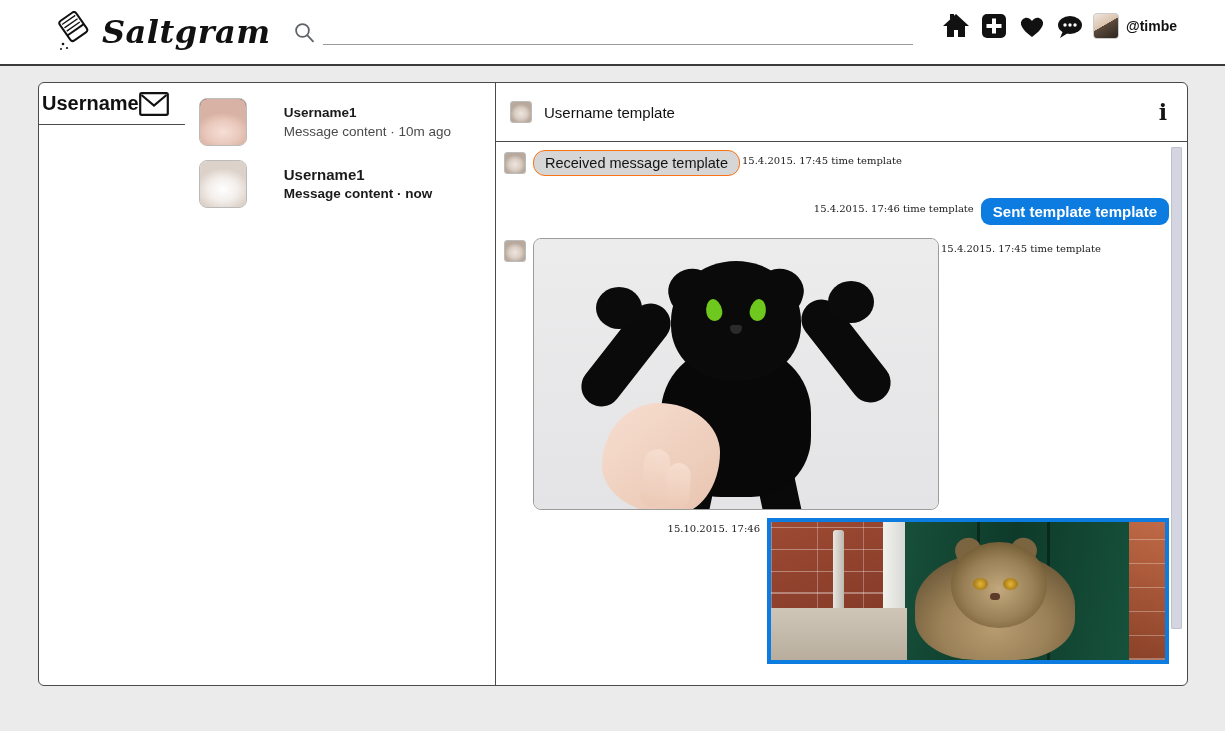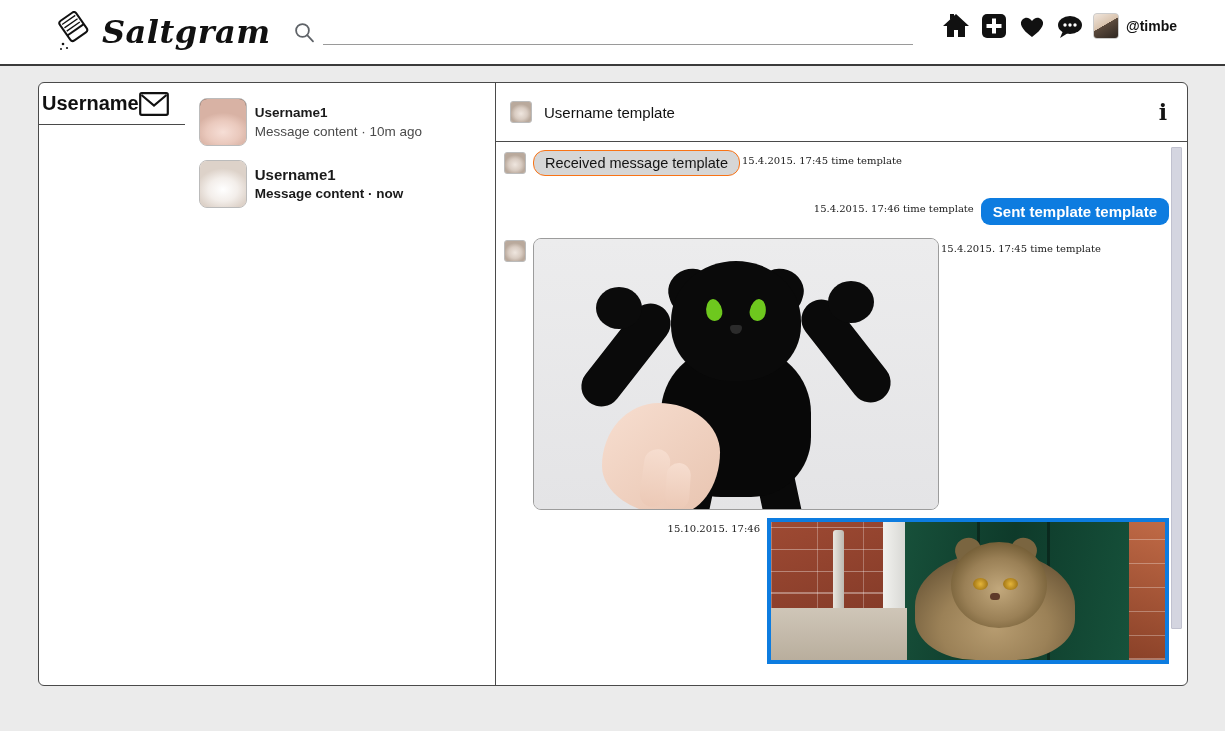--- a/index.html
+++ b/index.html
@@ -69,21 +69,21 @@
   .conv-list { flex: 1; overflow: hidden; padding-top: 8px; }
   .conv-item {
     display: flex; align-items: center;
     padding: 7px 16px 7px 14px; cursor: pointer; position: relative;
   }
   .conv-avatar {
     width: 48px; height: 48px; border-radius: 8px;
     overflow: hidden; position: relative; flex: 0 0 auto;
     border: 1px solid #bbb; background: #e4d9cf;
   }
-  .conv-text { margin-left: 8px; }
+  .conv-text { margin-left: 37px; }
   .conv-name { font-size: 13.5px; font-weight: 700; color: #1a1a1a; line-height: 19px; }
   .conv-sub { font-size: 13.5px; color: #4a4a4a; line-height: 19px; }
   .conv-item.unread .conv-name { font-size: 15px; }
   .conv-item.unread .conv-sub { font-weight: 700; color: #1a1a1a; }
   .unread-dot {
     position: absolute; left: 376px; top: 50%; transform: translateY(-50%);
     width: 9px; height: 9px; border-radius: 50%; background: #1877e0;
   }
 
   

